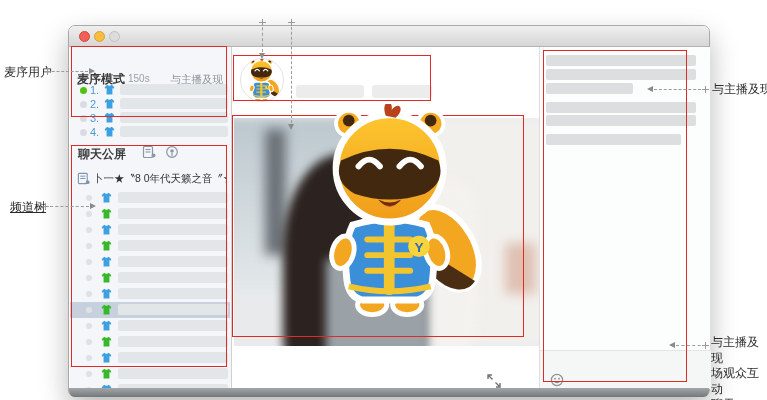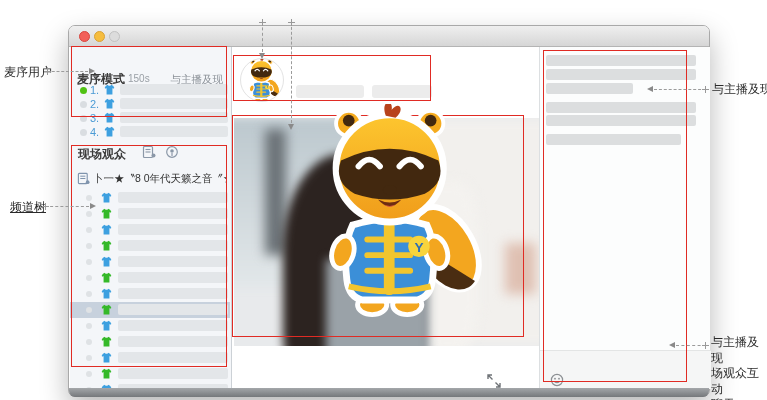--- a/index.html
+++ b/index.html
@@ -213,21 +213,21 @@
   <div class="mic-row" style="top: 42px;">
     <span class="dot"></span>
     <span class="mic-num">4.</span>
     <svg class="shirt shirt-blue" viewBox="0 0 24 24">
       <path fill="currentColor" d="M8.5 3 L5 5.5 L3 9 L5.5 10.4 L6.6 8.8 L6.6 21 L17.4 21 L17.4 8.8 L18.5 10.4 L21 9 L19 5.5 L15.5 3 C15.5 3 14.3 5.2 12 5.2 C9.7 5.2 8.5 3 8.5 3 Z"></path>
     </svg>
     <span class="namebar"></span>
   </div>
 </div>
 
-      <span class="aud-title">现场观众</span>
+      <span class="aud-title">聊天公屏</span>
       <svg class="aud-icon i1" viewBox="0 0 14 14">
         <rect x="1.5" y="1.5" width="9" height="11" rx="1" fill="none" stroke="currentColor" stroke-width="1.2"></rect>
         <line x1="3.5" y1="4.5" x2="8.5" y2="4.5" stroke="currentColor" stroke-width="1.1"></line>
         <line x1="3.5" y1="7" x2="8.5" y2="7" stroke="currentColor" stroke-width="1.1"></line>
         <circle cx="11.5" cy="10.5" r="2" fill="currentColor"></circle>
       </svg>
       <svg class="aud-icon i2" viewBox="0 0 14 14">
         <circle cx="7" cy="7" r="5.3" fill="none" stroke="currentColor" stroke-width="1.2"></circle>
         <circle cx="7" cy="6" r="1.8" fill="currentColor"></circle>
         <line x1="7" y1="8" x2="7" y2="11" stroke="currentColor" stroke-width="1.2"></line>

